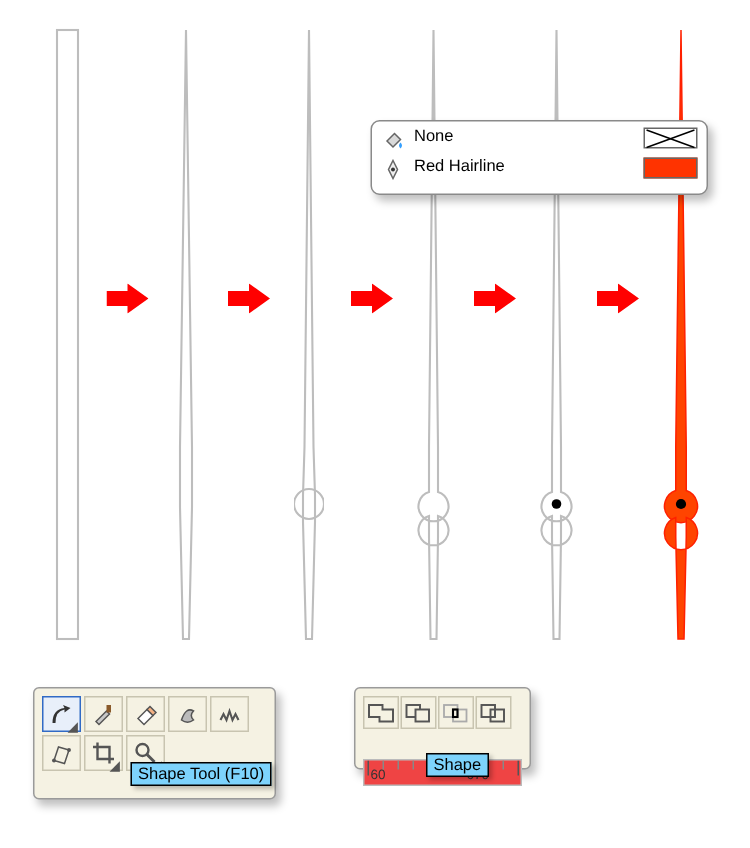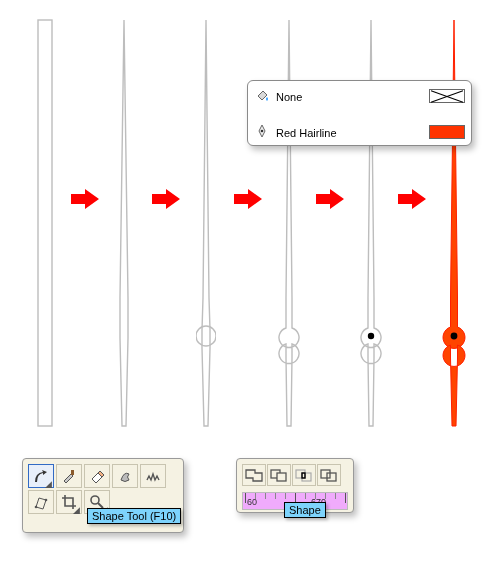--- a/index.html
+++ b/index.html
@@ -8,22 +8,22 @@
   
   .arrow{position:absolute;width:28px;height:20px}
 
   
   .popup{
     position:absolute;left:247px;top:80px;width:225px;
     background:#fff;border:1px solid #8a8a8a;border-radius:6px;
     box-shadow:3px 4px 6px rgba(0,0,0,0.25);
     padding:4px 6px 6px 6px;box-sizing:border-box;
   }
-  .popup .row{display:flex;align-items:flex-end;height:18px}
-  .popup .row + .row{margin-top:18px}
+  .popup .row{display:flex;align-items:flex-start;height:18px}
+  .popup .row + .row{margin-top:2px}
   .popup .ico{width:16px;height:16px;flex:0 0 16px;margin-right:6px;display:flex;align-items:center;justify-content:center}
   .popup .lbl{flex:1 1 auto}
   .swatch{width:36px;height:14px;border:1px solid #666;box-sizing:border-box}
   .swatch.none{position:relative;background:#fff}
   .swatch.none::before,.swatch.none::after{
     content:"";position:absolute;left:0;right:0;top:50%;height:1px;background:#000;transform-origin:center;
   }
   .swatch.none::before{transform:rotate(20deg)}
   .swatch.none::after{transform:rotate(-20deg)}
   .swatch.red{background:#ff3300}
@@ -49,21 +49,21 @@
   .tt-shape{left:87px;top:508px}
   .tt-weld{left:284px;top:502px}
 
   .tbx-right{left:236px;top:458px;width:118px;height:55px}
   .rbtns{display:flex;gap:1px}
   .rbtn{
     width:24px;height:22px;border:1px solid #c8c4b0;background:#f5f2e3;box-sizing:border-box;
     display:flex;align-items:center;justify-content:center;
   }
   .ruler{
-    margin-top:6px;height:16px;background:#f0abfc;border:1px solid #bbb;position:relative;font-size:9px;color:#333;overflow:hidden
+    margin-top:20px;height:16px;background:#ef4444;border:1px solid #bbb;position:relative;font-size:9px;color:#333;overflow:hidden
   }
   .ruler .tick{position:absolute;top:0;width:1px;height:6px;background:#888}
   .ruler .tickL{height:10px;background:#555}
   .ruler .num{position:absolute;top:4px;font-size:9px}
 
   
   .hand{position:absolute;top:18px;height:410px}
 </style>
 </head>
 <body>

